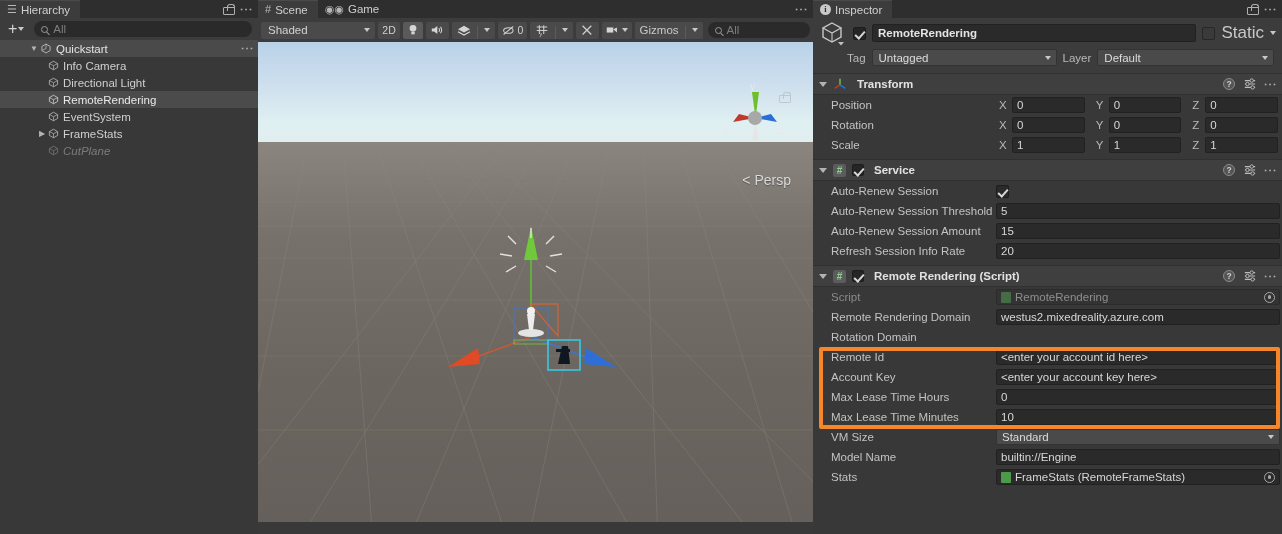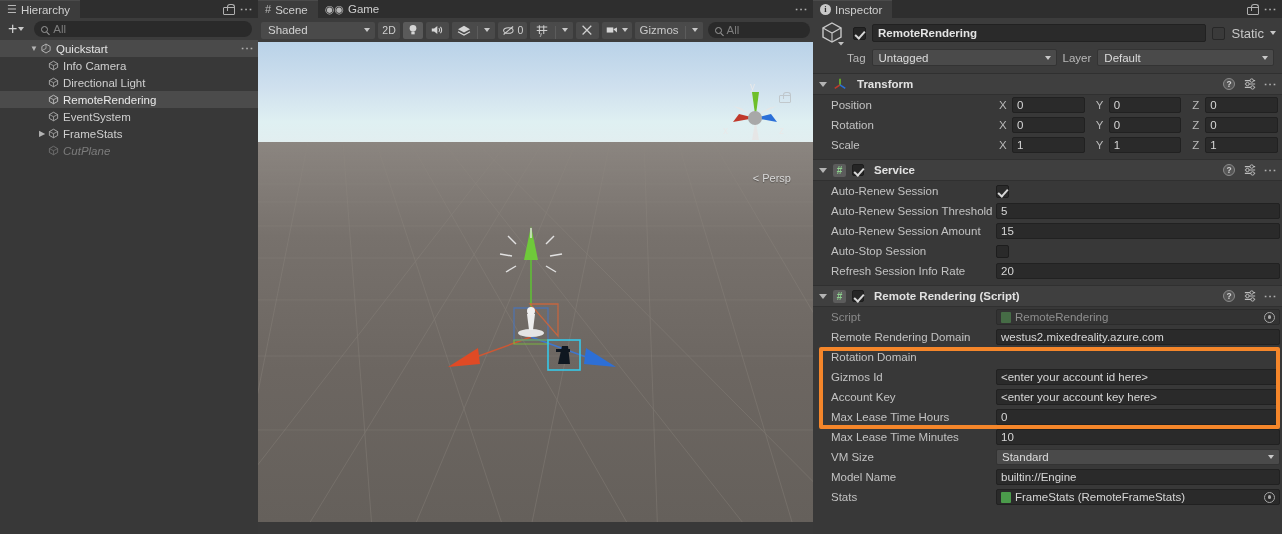--- a/index.html
+++ b/index.html
@@ -51,40 +51,40 @@
   .tb-seg { height:17px; display:flex; align-items:flex-end; background:#4a4a4a; border-radius:2px; margin-right:3px; }
   .tb-btn { height:17px; min-width:20px; display:flex;align-items:center;justify-content:center; background:#4a4a4a; border-radius:2px; margin-right:3px; padding:0 5px; color:#d0d0d0; font-size:10.5px;}
   .tb-dd { height:17px; background:#4a4a4a;border-radius:2px;display:flex;align-items:center;padding:0 5px 0 7px;gap:6px;margin-right:3px;color:#d2d2d2;font-size:11.5px;}
   .tb-dd .caret { margin-left:auto; }
   .sep { width:1px;height:13px;background:#5c5c5c;margin:0 1px; }
   .scene-search { height:16px; background:#2a2a2a; border-radius:8px; display:flex; align-items:center; padding:0 7px; gap:5px; width:112px; margin-left:2px;}
   .scene-viewport { flex:1; position:relative; overflow:hidden; }
   .sky { position:absolute; left:0; right:0; top:0; height:100px; background:linear-gradient(to bottom,#b9d2e8 0%,#cfe0ee 45%,#dff0f2 80%,#e2eef0 100%); }
   .ground { position:absolute; left:0; right:0; top:100px; bottom:0; background:linear-gradient(to bottom,#8b8580 0%,#77716c 25%,#6c6661 60%,#65605b 100%); }
   .grid-svg { position:absolute; inset:0; }
-  .persp-label { position:absolute; right:22px; top:130px; color:#d8d8d8; font-size:11px; text-shadow:0 1px 1px rgba(0,0,0,.35); }
+  .persp-label { position:absolute; right:22px; top:130px; color:#d8d8d8; font-size:14px; text-shadow:0 1px 1px rgba(0,0,0,.35); }
   .gizmo { position:absolute; right:22px; top:36px; width:72px; height:72px; }
   .lock-mini { position:absolute; right:24px; top:50px; opacity:.55; }
   .scene-bottom { height:12px; background:#393939; }
 
   
   .inspector { width: 469px; height:534px; background:#383838; display:flex; flex-direction:column; position:relative; }
   .insp-tabbar { height:18px; background:#2e2e2e; display:flex; align-items:stretch; }
   .info-icon { width:11px;height:11px;border-radius:50%;background:#c9c9c9;color:#2e2e2e;font-size:8.5px;line-height:11px;text-align:center;font-weight:bold;font-family:"Liberation Serif",serif;}
 
   .insp-body { flex:1; overflow:hidden; background:#383838; }
 
   .go-header { background:#3c3c3c; padding:5px 6px 6px 6px; }
   .go-row1 { display:flex; align-items:center; gap:6px; height:20px; }
   .go-cube { width:26px;height:26px;flex:none;margin-right:2px;}
   .cb { width:13px;height:13px;background:#252525;border:1px solid #1c1c1c;border-radius:2px;flex:none;position:relative;}
   .cb.checked::after{content:"";position:absolute;left:3px;top:1px;width:4px;height:8px;border:solid #d8d8d8;border-width:0 2px 2px 0;transform:rotate(42deg);}
   .name-field { flex:1; height:18px; background:#2a2a2a; border:1px solid #212121; border-radius:2px; display:flex;align-items:center;padding:0 5px;color:#e4e4e4;font-size:11.5px;font-weight:bold;}
   .static-cb { width:13px;height:13px;background:#3a3a3a;border:1px solid #272727;border-radius:2px;flex:none;}
-  .static-lbl { color:#c8c8c8; font-size:13px; }
+  .static-lbl { color:#c8c8c8; font-size:17px; }
   .go-row2 { display:flex; align-items:center; gap:6px; height:19px; margin-top:5px; padding-left:28px;}
   .lbl-sm { color:#b9b9b9; font-size:11.5px; flex:none; }
   .dd { height:17px;background:#4a4a4a;border:1px solid #333;border-radius:2px;display:flex;align-items:center;padding:0 5px 0 6px;color:#dcdcdc;font-size:11.5px;}
   .dd .caret { margin-left:auto; }
 
   .comp-header { height:22px; background:#3f3f3f; border-top:1px solid #303030; border-bottom:1px solid #303030; display:flex;align-items:center;gap:6px;padding:0 7px 0 6px;}
   .foldout { width:0;height:0;border-left:4.5px solid transparent;border-right:4.5px solid transparent;border-top:5.5px solid #b4b4b4; flex:none;}
   .comp-title { font-weight:bold; color:#e2e2e2; font-size:11.5px; margin-left:4px;}
   .comp-icons { margin-left:auto; display:flex; align-items:center; gap:9px; }
   .q-icon { width:12px;height:12px;border-radius:50%;background:#555;border:1px solid #8a8a8a;color:#cfcfcf;font-size:8.5px;line-height:11px;text-align:center;font-weight:bold;}
@@ -539,24 +539,20 @@
             <span>5</span>
           </div>
       </div>
       <div class="prow">
         <span class="pl">Auto-Renew Session Amount</span>
         <div class="field">
             <span>15</span>
           </div>
       </div>
       <div class="prow">
-        <span class="pl">Auto-Stop Session</span>
-        <span class="minicb"></span>
-      </div>
-      <div class="prow">
         <span class="pl">Refresh Session Info Rate</span>
         <div class="field">
             <span>20</span>
           </div>
       </div>
 
       <div class="comp-header" style="margin-top:4px">
         <span class="foldout"></span>
         <span class="script-badge">#</span>
         <span class="cb checked" style="width:12px;height:12px"></span>
@@ -585,21 +581,21 @@
       <div class="prow">
         <span class="pl">Remote Rendering Domain</span>
         <div class="field">
             <span>westus2.mixedreality.azure.com</span>
           </div>
       </div>
       <div class="prow">
         <span class="pl">Rotation Domain</span>
       </div>
       <div class="prow">
-        <span class="pl">Gizmos Id</span>
+        <span class="pl">Remote Id</span>
         <div class="field">
             <span>&lt;enter your account id here&gt;</span>
           </div>
       </div>
       <div class="prow">
         <span class="pl">Account Key</span>
         <div class="field">
             <span>&lt;enter your account key here&gt;</span>
           </div>
       </div>

